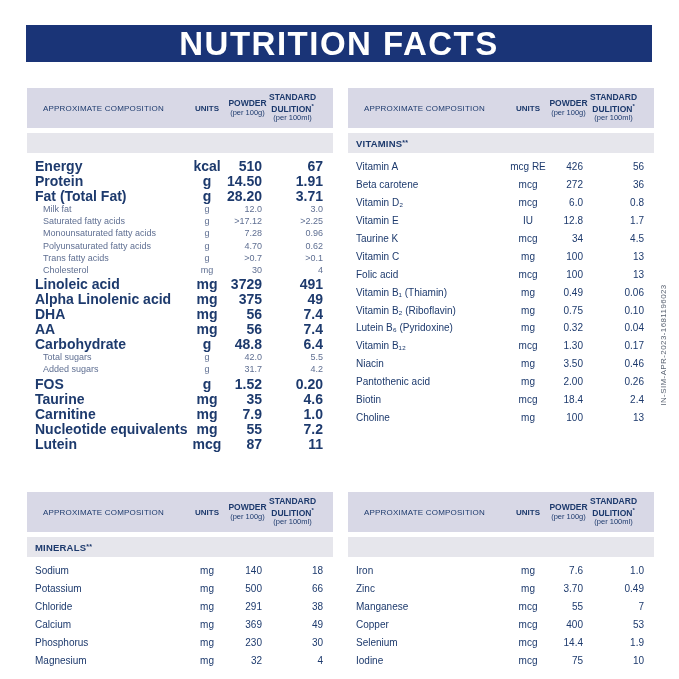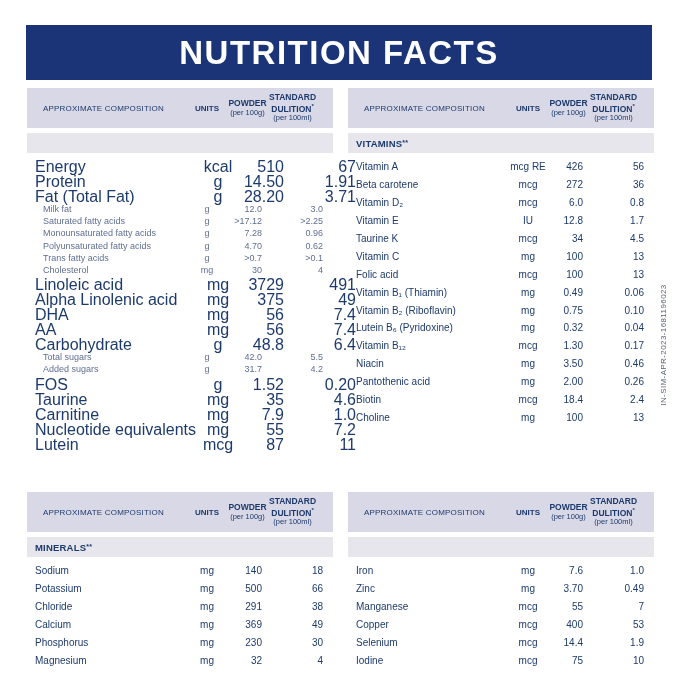--- a/index.html
+++ b/index.html
@@ -1,21 +1,21 @@
 <!DOCTYPE html>
 <html><head>
 <meta charset="utf-8">
 <style>
   html,body{margin:0;padding:0;background:#ffffff;}
   .sheet{
     position:relative;width:679px;height:679px;background:#ffffff;overflow:hidden;
     font-family:"Liberation Sans","DejaVu Sans",sans-serif;color:#1d3a6d;
   }
   .title-bar{
-    position:absolute;left:26px;top:25px;width:626px;height:55px;
+    position:absolute;left:26px;top:25px;width:626px;height:37px;
     background:#1a3477;display:flex;align-items:center;justify-content:center;
   }
   .title-bar span{
     color:#ffffff;font-size:33px;font-weight:800;letter-spacing:1.5px;white-space:nowrap;
   }
   .tbl{position:absolute;width:306px;}
   .t1{left:27px;top:88px;}
   .t2{left:348px;top:88px;}
   .t3{left:27px;top:492px;}
   .t4{left:348px;top:492px;}
@@ -38,21 +38,21 @@
   }
   .band sup{font-size:7px;vertical-align:super;line-height:0;}
   .rows{margin-top:5px;padding:0 10px 0 8px;}
   .row{
     display:grid;grid-template-columns:146px 52px 29px 61px;align-items:center;
   }
   .row .cell{white-space:nowrap;}
   .row .c-label{overflow:visible;}
   .row .c-units{justify-self:center;}
   .row .c-powder,.row .c-standard{justify-self:end;}
-  .t1 .row.main{height:15px;font-size:16px;font-weight:normal;gap:11px;}
+  .t1 .row.main{height:15px;font-size:14px;font-weight:bold;}
   .t1 .row.sub{height:12.2px;font-size:9px;font-weight:normal;color:#5f6f92;}
   .t1 .row.sub .c-label{padding-left:8px;}
   .t2 .row,.t3 .row,.t4 .row{height:17.9px;font-size:10px;font-weight:normal;}
   .side-code{
     position:absolute;left:663px;top:345px;
     transform:translate(-50%,-50%) rotate(-90deg);
     font-size:8px;color:#5a6372;letter-spacing:.4px;white-space:nowrap;
   }
 </style>
 </head>

